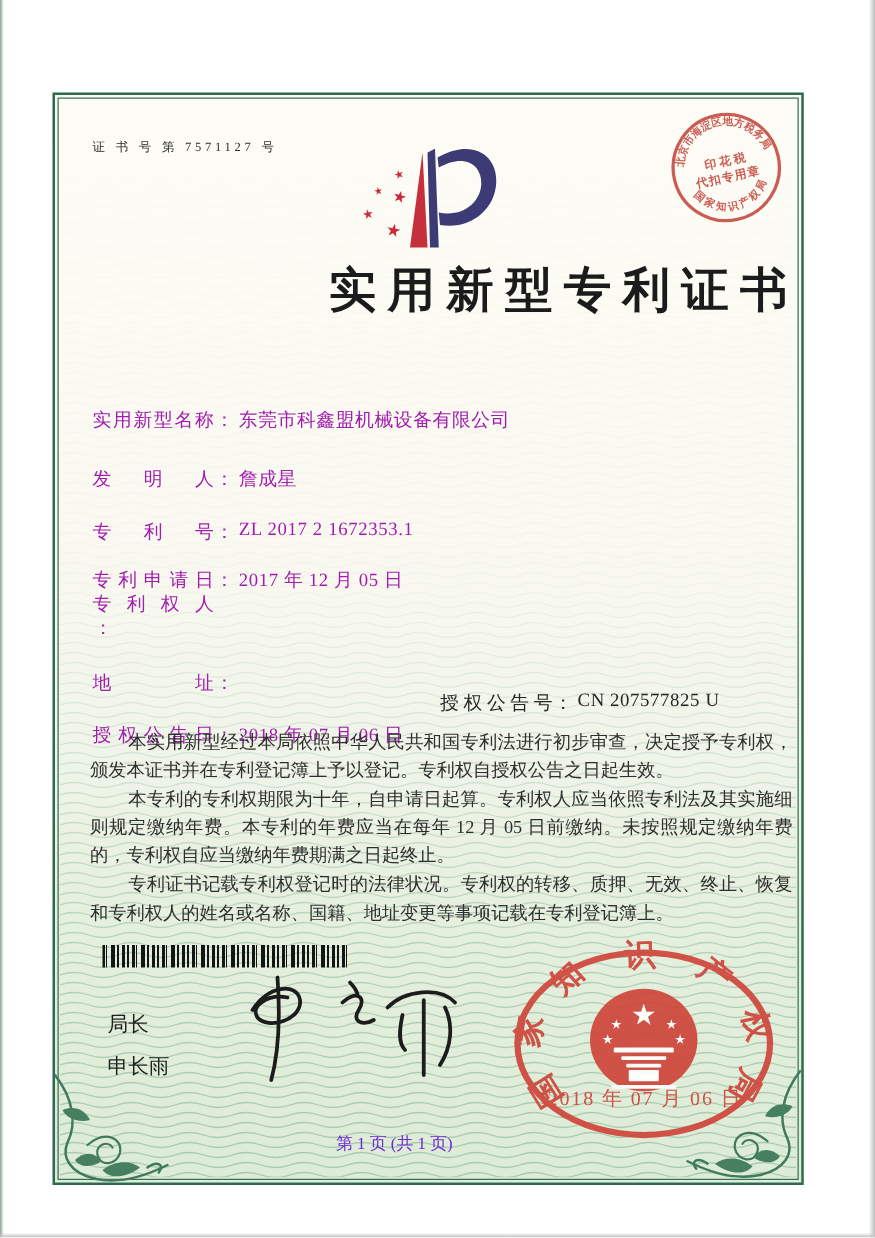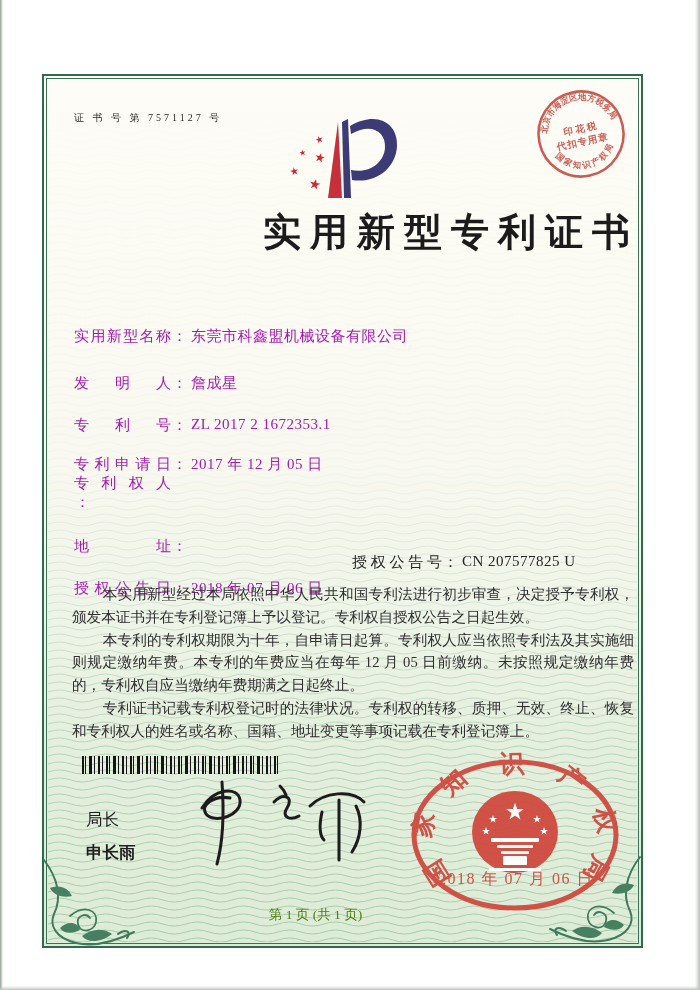--- a/index.html
+++ b/index.html
@@ -39,23 +39,23 @@
   .barcode{position:absolute;left:82px;top:756px;width:196px;height:18px;
     background:repeating-linear-gradient(90deg,
       #151515 0 2px,transparent 2px 3px,
       #151515 3px 4px,transparent 4px 7px,
       #151515 7px 10px,transparent 10px 12px,
       #151515 12px 13px,transparent 13px 16px,
       #151515 16px 18px,transparent 18px 20px,
       #151515 20px 21px,transparent 21px 24px);}
 
   .director-title{position:absolute;left:86px;top:809px;font-size:16.5px;color:#1f1f1f;font-family:"Liberation Sans","DejaVu Sans",sans-serif;}
-  .director-name{position:absolute;left:86px;top:842px;font-size:16.5px;color:#1f1f1f;font-family:"Liberation Sans","DejaVu Sans",sans-serif;font-weight:bold;}
-
-  .footer-page{position:absolute;left:42px;top:906px;width:547px;text-align:center;font-size:13.5px;color:#4d7c0f;}
+  .director-name{position:absolute;left:86px;top:842px;font-size:16.5px;color:#1f1f1f;font-family:"Liberation Sans","DejaVu Sans",sans-serif;}
+
+  .footer-page{position:absolute;left:42px;top:906px;width:547px;text-align:center;font-size:13.5px;color:#6d28d9;}
 
   svg text{font-family:"Liberation Serif","DejaVu Serif",serif;}
 </style>
 </head>
 <body>
 
 <div class="frame">
   <svg class="wave-layer" xmlns="http://www.w3.org/2000/svg" preserveAspectRatio="none">
     <defs>
       <pattern id="wave" width="46" height="8" patternUnits="userSpaceOnUse">

